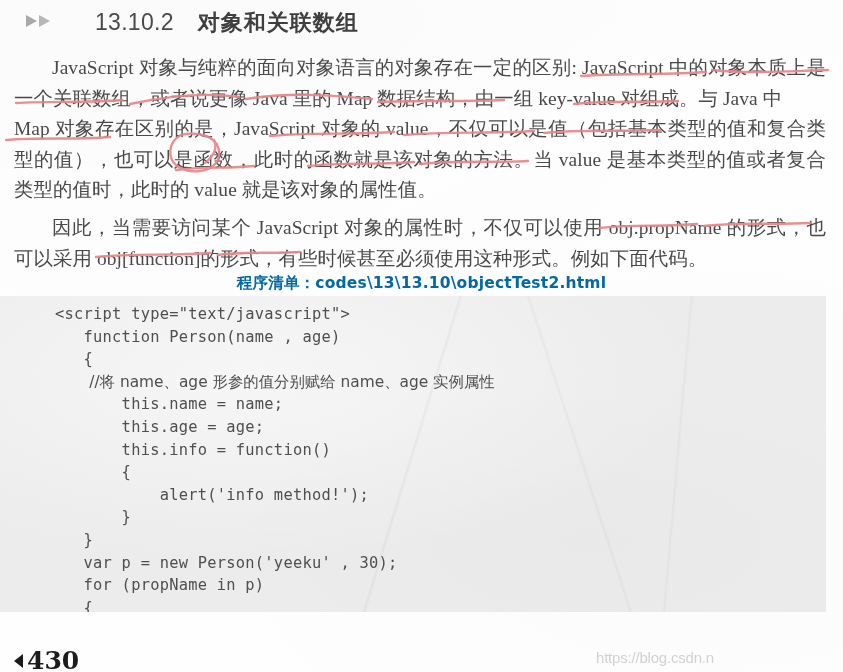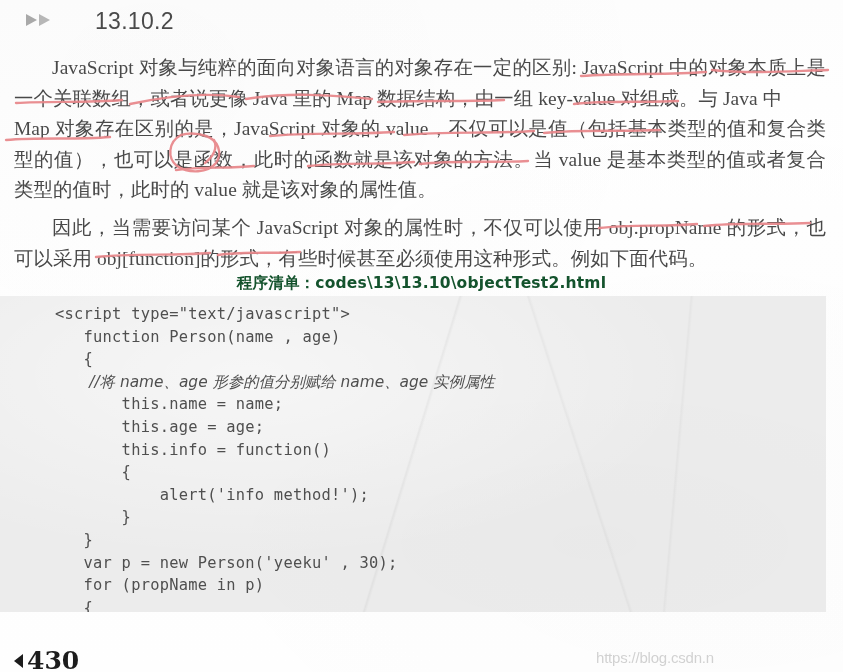--- a/index.html
+++ b/index.html
@@ -93,21 +93,21 @@
   
   .listing-caption {
     position: absolute;
     left: 0;
     top: 273px;
     width: 843px;
     text-align: center;
     font-family: "DejaVu Sans", "Liberation Sans", sans-serif;
     font-size: 15.5px;
     font-weight: bold;
-    color: #14532d;
+    color: #0369a1;
     letter-spacing: 0.2px;
   }
 
   
   .code-block {
     position: absolute;
     left: 0;
     top: 296px;
     width: 826px;
     height: 316px;
@@ -136,21 +136,20 @@
     font-size: 15.4px;
     line-height: 22.6px;
     color: #4f4f4f;
     white-space: pre;
     letter-spacing: 0.25px;
   }
   .code-lines .ln { display: block; min-height: 22.6px; }
   .code-lines .cjk {
     font-family: "DejaVu Sans", "Liberation Sans", sans-serif;
     letter-spacing: 0;
-    font-style: italic;
   }
 
   
   .annotations {
     position: absolute;
     inset: 0;
     pointer-events: none;
     z-index: 5;
   }
 
@@ -209,20 +208,21 @@
 <body>
 
 <div class="page-scan"></div>
 
 <div class="heading">
   <span class="chev-group">
     <span class="chev"></span>
     <span class="chev second"></span>
   </span>
   <span class="heading-num">13.10.2</span>
+  <span class="heading-title">对象和关联数组</span>
 </div>
 
 <div class="body-text p1">
   <p class="indent">JavaScript 对象与纯粹的面向对象语言的对象存在一定的区别: JavaScript 中的对象本质上是一个关联数组，或者说更像 Java 里的 Map 数据结构，由一组 key-value 对组成。与 Java 中</p>
 </div>
 
 <div class="body-text p2">
   <p>Map 对象存在区别的是，JavaScript 对象的 value，不仅可以是值（包括基本类型的值和复合类型的值），也可以是函数，此时的函数就是该对象的方法。当 value 是基本类型的值或者复合类型的值时，此时的 value 就是该对象的属性值。</p>
 </div>
 

